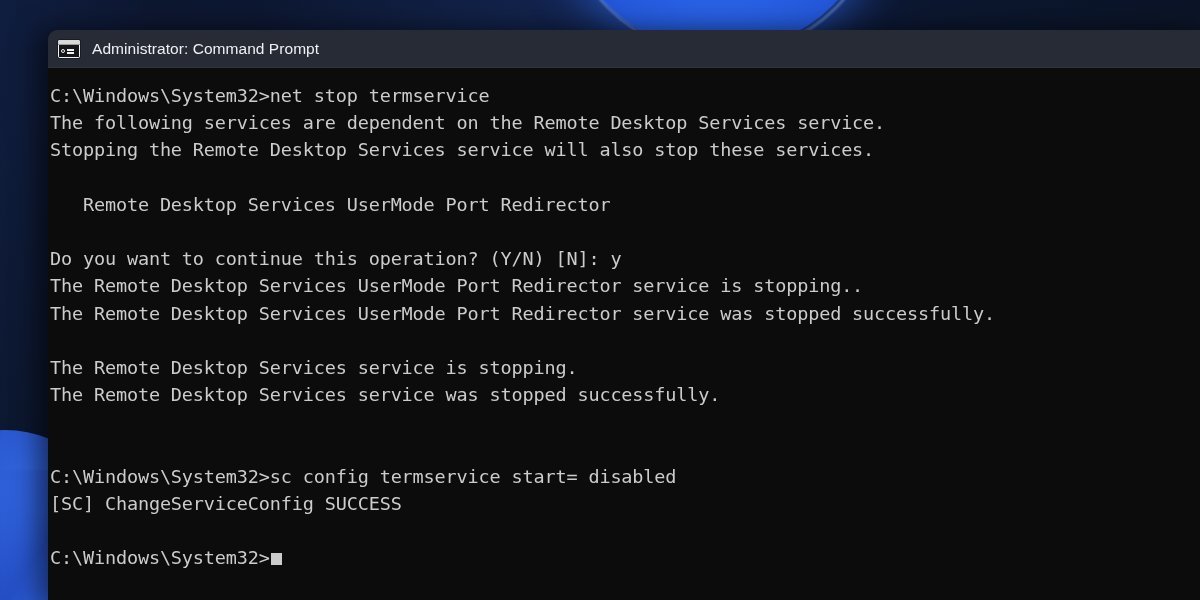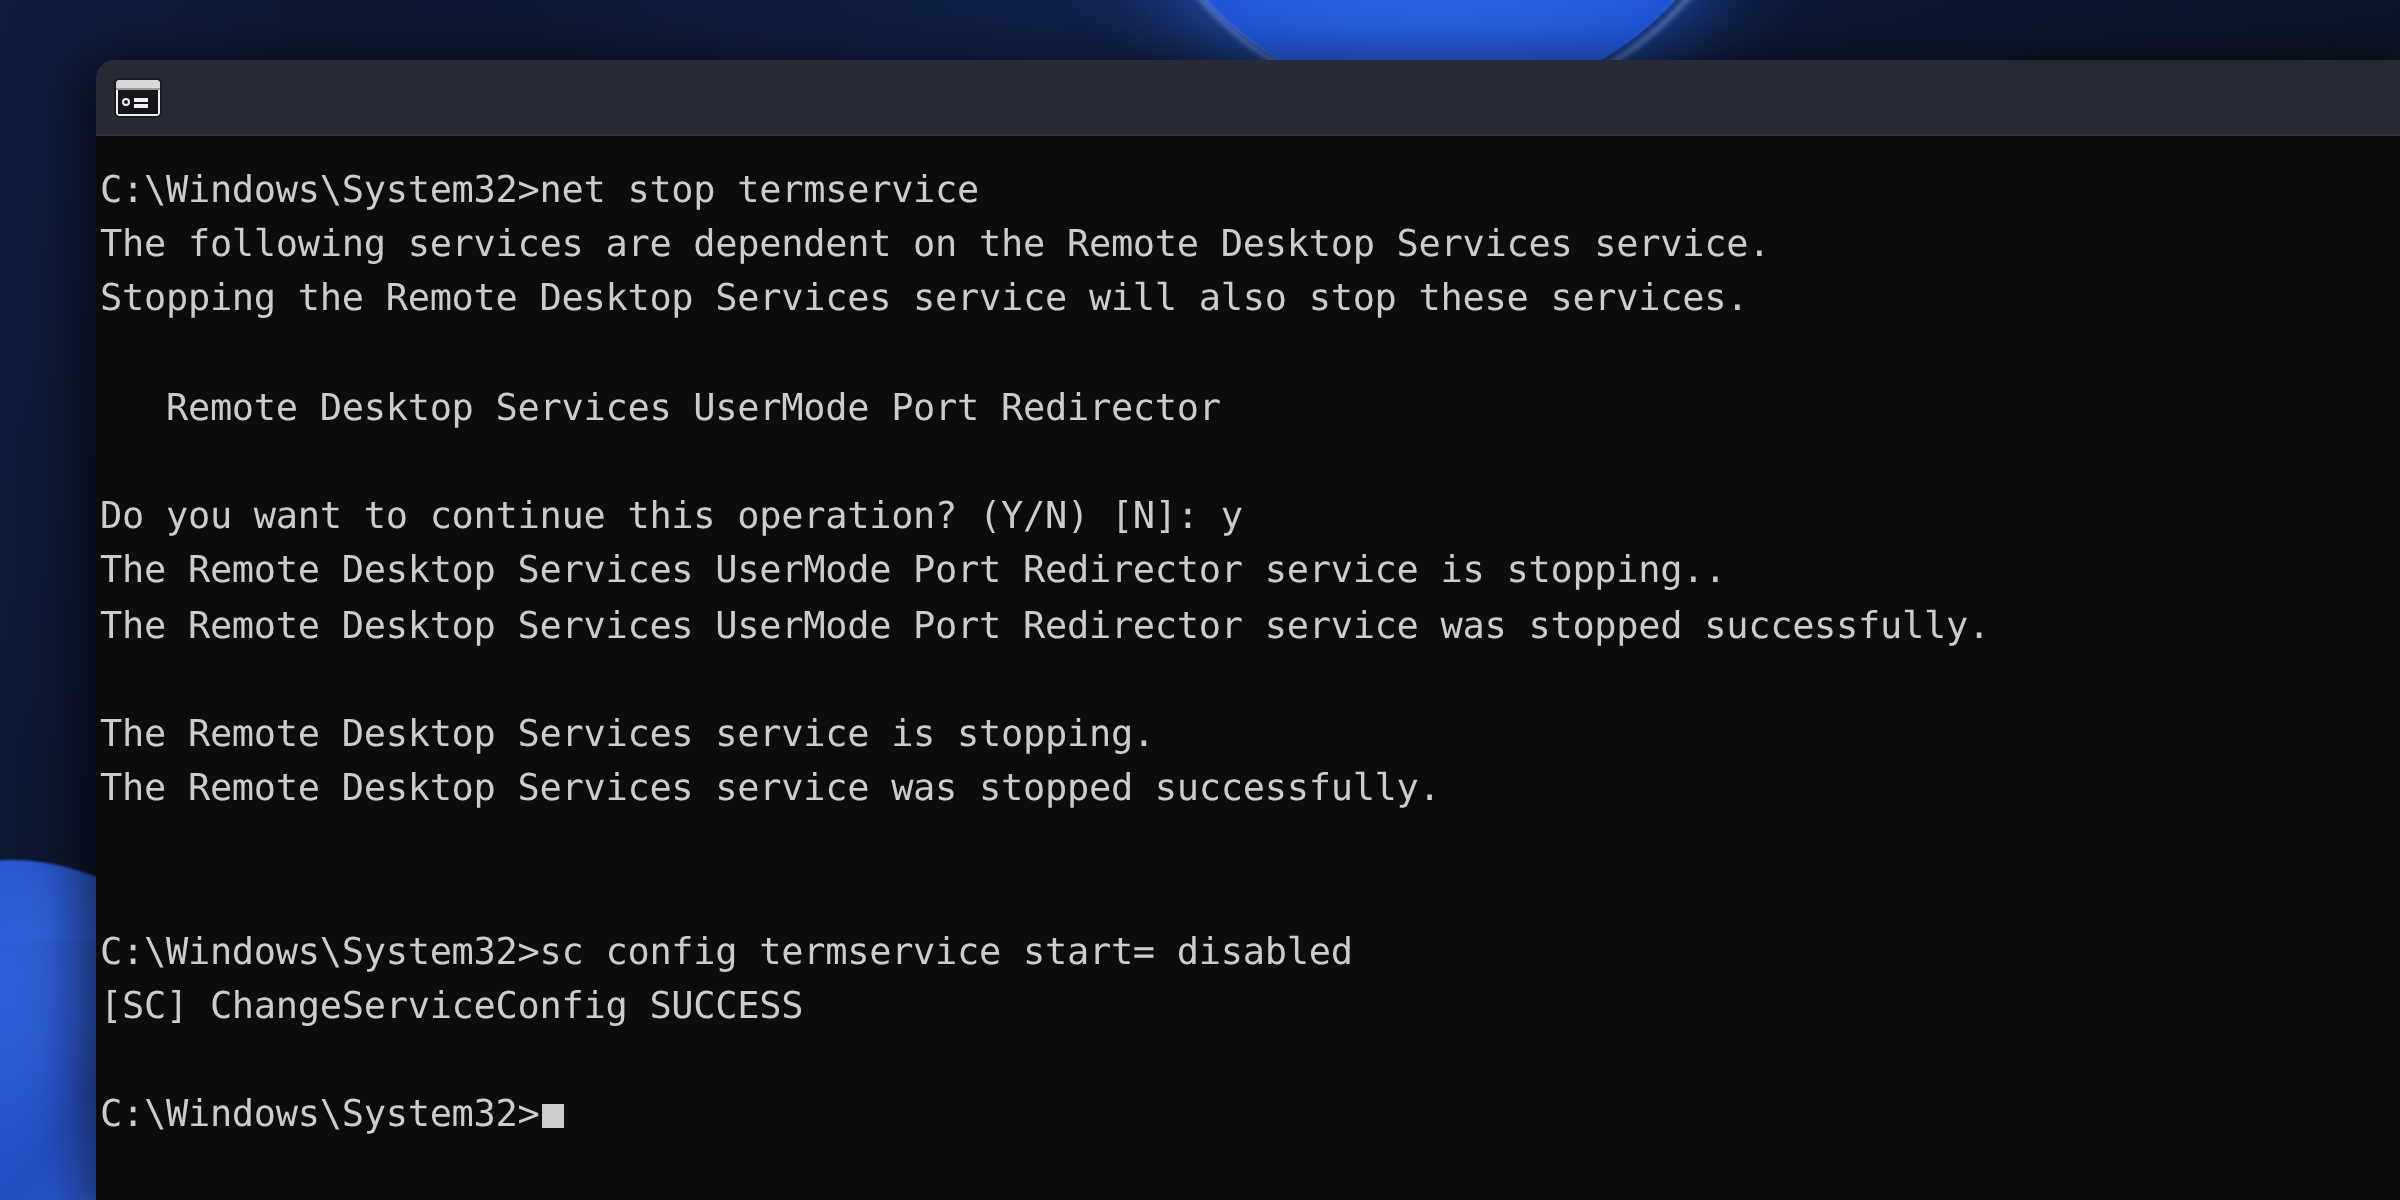--- a/index.html
+++ b/index.html
@@ -214,19 +214,20 @@
   <div class="wedge-left"></div>
 </div>
 
 <div id="console-window">
 
   <div id="title-bar">
     <div class="app-icon">
       <div class="bar"></div>
       <div class="screen"></div>
     </div>
+    <div id="title-text">Administrator: Command Prompt</div>
   </div>
 
   <div id="terminal">
     <div id="terminal-lines"><div class="t-line">C:\Windows\System32&gt;net stop termservice</div><div class="t-line">The following services are dependent on the Remote Desktop Services service.</div><div class="t-line">Stopping the Remote Desktop Services service will also stop these services.</div><div class="t-line">&nbsp;</div><div class="t-line">   Remote Desktop Services UserMode Port Redirector</div><div class="t-line">&nbsp;</div><div class="t-line">Do you want to continue this operation? (Y/N) [N]: y</div><div class="t-line">The Remote Desktop Services UserMode Port Redirector service is stopping..</div><div class="t-line">The Remote Desktop Services UserMode Port Redirector service was stopped successfully.</div><div class="t-line">&nbsp;</div><div class="t-line">The Remote Desktop Services service is stopping.</div><div class="t-line">The Remote Desktop Services service was stopped successfully.</div><div class="t-line">&nbsp;</div><div class="t-line">&nbsp;</div><div class="t-line">C:\Windows\System32&gt;sc config termservice start= disabled</div><div class="t-line">[SC] ChangeServiceConfig SUCCESS</div><div class="t-line">&nbsp;</div><div class="t-line">C:\Windows\System32&gt;<span class="cursor"></span></div></div>
   </div>
 
 </div>
 
 </body></html>

